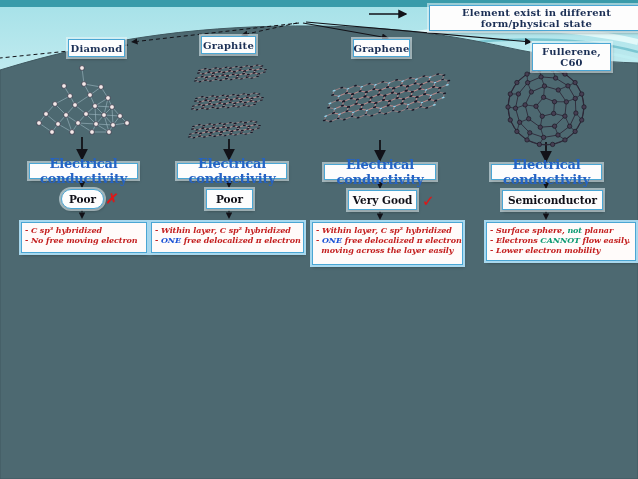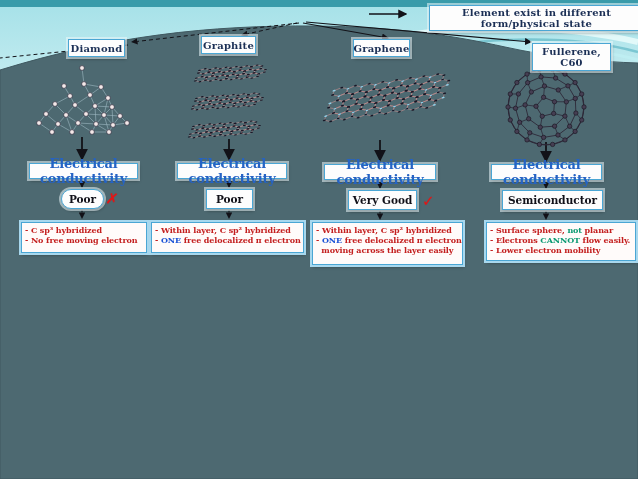--- a/index.html
+++ b/index.html
@@ -9,21 +9,21 @@
 
   .box{position:absolute;box-sizing:border-box;background:#fdfdfd;border:1.5px solid #4aa6d4;
        display:flex;align-items:center;justify-content:center;text-align:center;
        box-shadow:0 0 0 2px rgba(235,248,252,.55),1px 2px 3px rgba(0,0,0,.35);}
   .name-box{font-size:10px;font-weight:bold;color:#1b2f55;letter-spacing:.2px;}
   .ec-box{font-size:13px;font-weight:bold;color:#2563c4;letter-spacing:-.2px;}
   .rating-box{font-size:10.5px;font-weight:bold;color:#101018;}
   .notes-box{position:absolute;box-sizing:border-box;background:#fffbfa;border:1.5px solid #4aa6d4;
        box-shadow:0 0 0 2px #a8d8ee,1px 2px 3px rgba(0,0,0,.35);
        padding:2px 3px 1px 3px;font-size:8px;font-weight:bold;line-height:10px;letter-spacing:-.1px;}
-  .note-line{white-space:nowrap;}
+  .note-line{white-space:nowrap;font-style:italic;}
   .mark{position:absolute;font-size:15px;font-weight:bold;color:#e01616;
         text-shadow:0 0 1px rgba(224,22,22,.4);font-family:"DejaVu Sans","Liberation Sans",sans-serif;}
   .mark:empty{display:none;}
 </style>
 </head>
 <body>
 
 <div id="stage">
 
   <svg id="art" viewBox="0 0 638 479" xmlns="http://www.w3.org/2000/svg">

